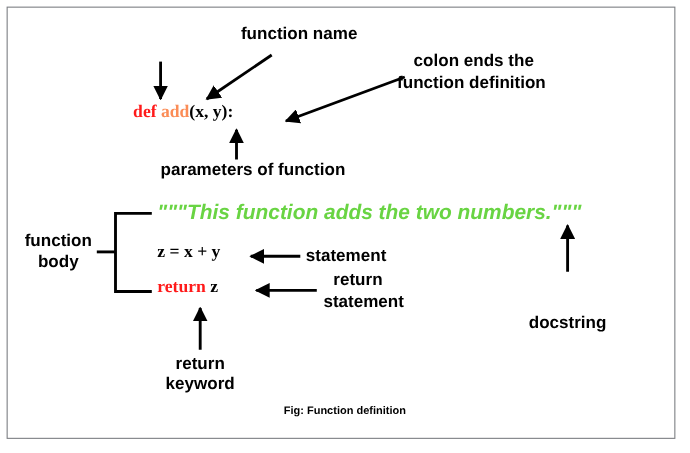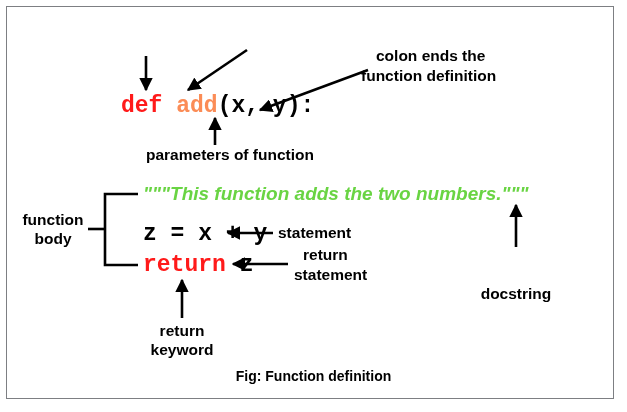--- a/index.html
+++ b/index.html
@@ -39,42 +39,42 @@
     color: #000000;
     font-family: "Liberation Sans", sans-serif;
     font-size: 15.5px;
     font-weight: bold;
     line-height: 18px;
     white-space: pre;
   }
   .lbl.center { text-align: center; }
   .code {
     position: absolute;
-    font-family: Liberation Mono, monospace;
-    font-size: 23px;
+    font-family: Liberation Serif, serif;
+    font-size: 16px;
     font-weight: bold;
     white-space: pre;
     color: #000000;
   }
   .kw-def   { color: #ff1a1a; }
   .kw-name  { color: #fb8c56; }
   .kw-ret   { color: #ff1a1a; }
   .docstr {
     position: absolute;
     font-family: "Liberation Sans", sans-serif;
     font-size: 19px;
     font-weight: bold;
     font-style: italic;
     color: #69d443;
     white-space: pre;
   }
   .caption {
     position: absolute;
     font-family: "Liberation Sans", sans-serif;
-    font-size: 14px;
+    font-size: 10px;
     font-weight: bold;
     color: #000000;
     white-space: pre;
   }
 </style>
 </head>
 <body>
 
 <div id="page">
 
@@ -102,20 +102,21 @@
     <line x1="273" y1="233" x2="228" y2="233" stroke="#000000" stroke-width="2.6" marker-end="url(#arrow)"></line>
 
     <line x1="288" y1="264" x2="233" y2="264" stroke="#000000" stroke-width="2.6" marker-end="url(#arrow)"></line>
 
     <line x1="182" y1="318" x2="182" y2="280" stroke="#000000" stroke-width="2.6" marker-end="url(#arrow)"></line>
 
     <line x1="516" y1="247" x2="516" y2="205" stroke="#000000" stroke-width="2.6" marker-end="url(#arrow)"></line>
   </svg>
 
 
+  <div class="lbl" style="left:219px; top:22px;">function name</div>
 
   <div class="lbl" style="left:376px; top:47px;">colon ends the</div>
   <div class="lbl" style="left:361px; top:67px;">function definition</div>
 
   <div class="lbl center" style="left:18px; top:211px; width:70px;">function</div>
 
   <div class="lbl" style="left:146px; top:146px;">parameters of function</div>
   <div class="lbl center" style="left:18px; top:230px; width:70px;">body</div>
 
   <div class="lbl" style="left:278px; top:224px;">statement</div>

